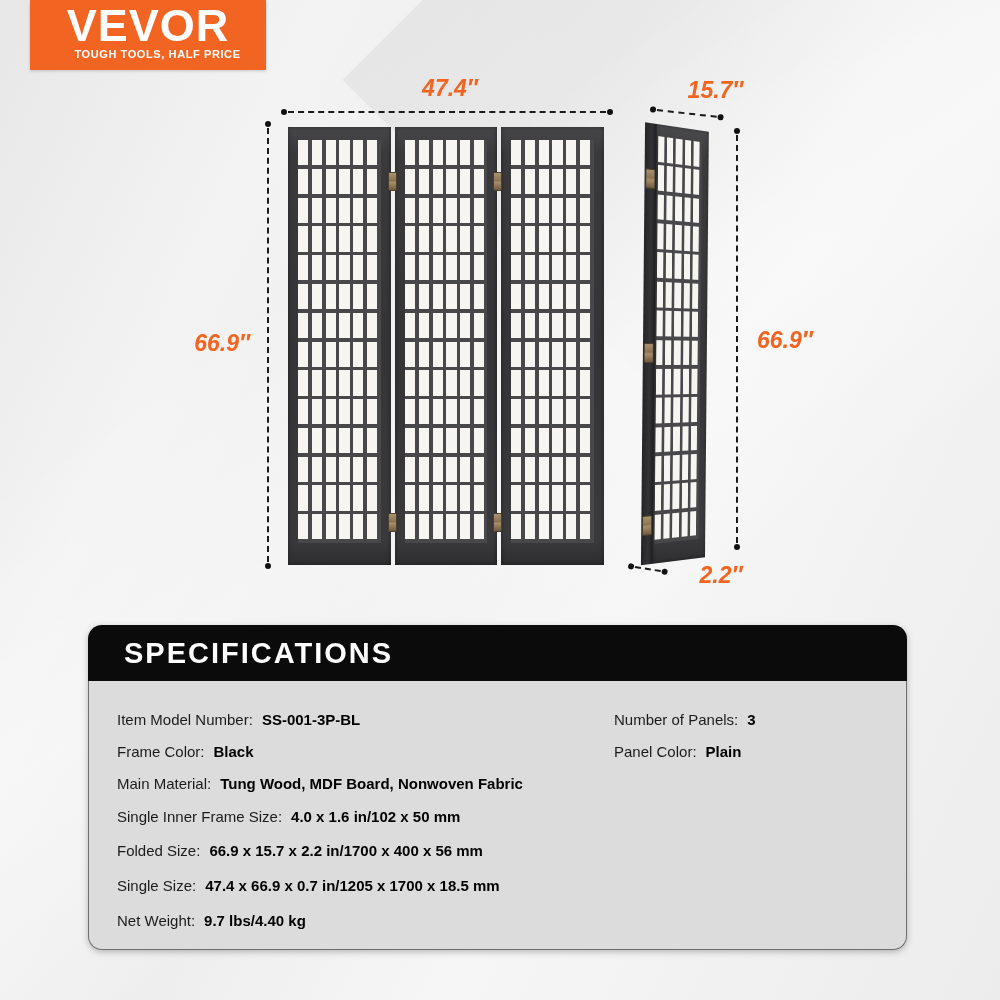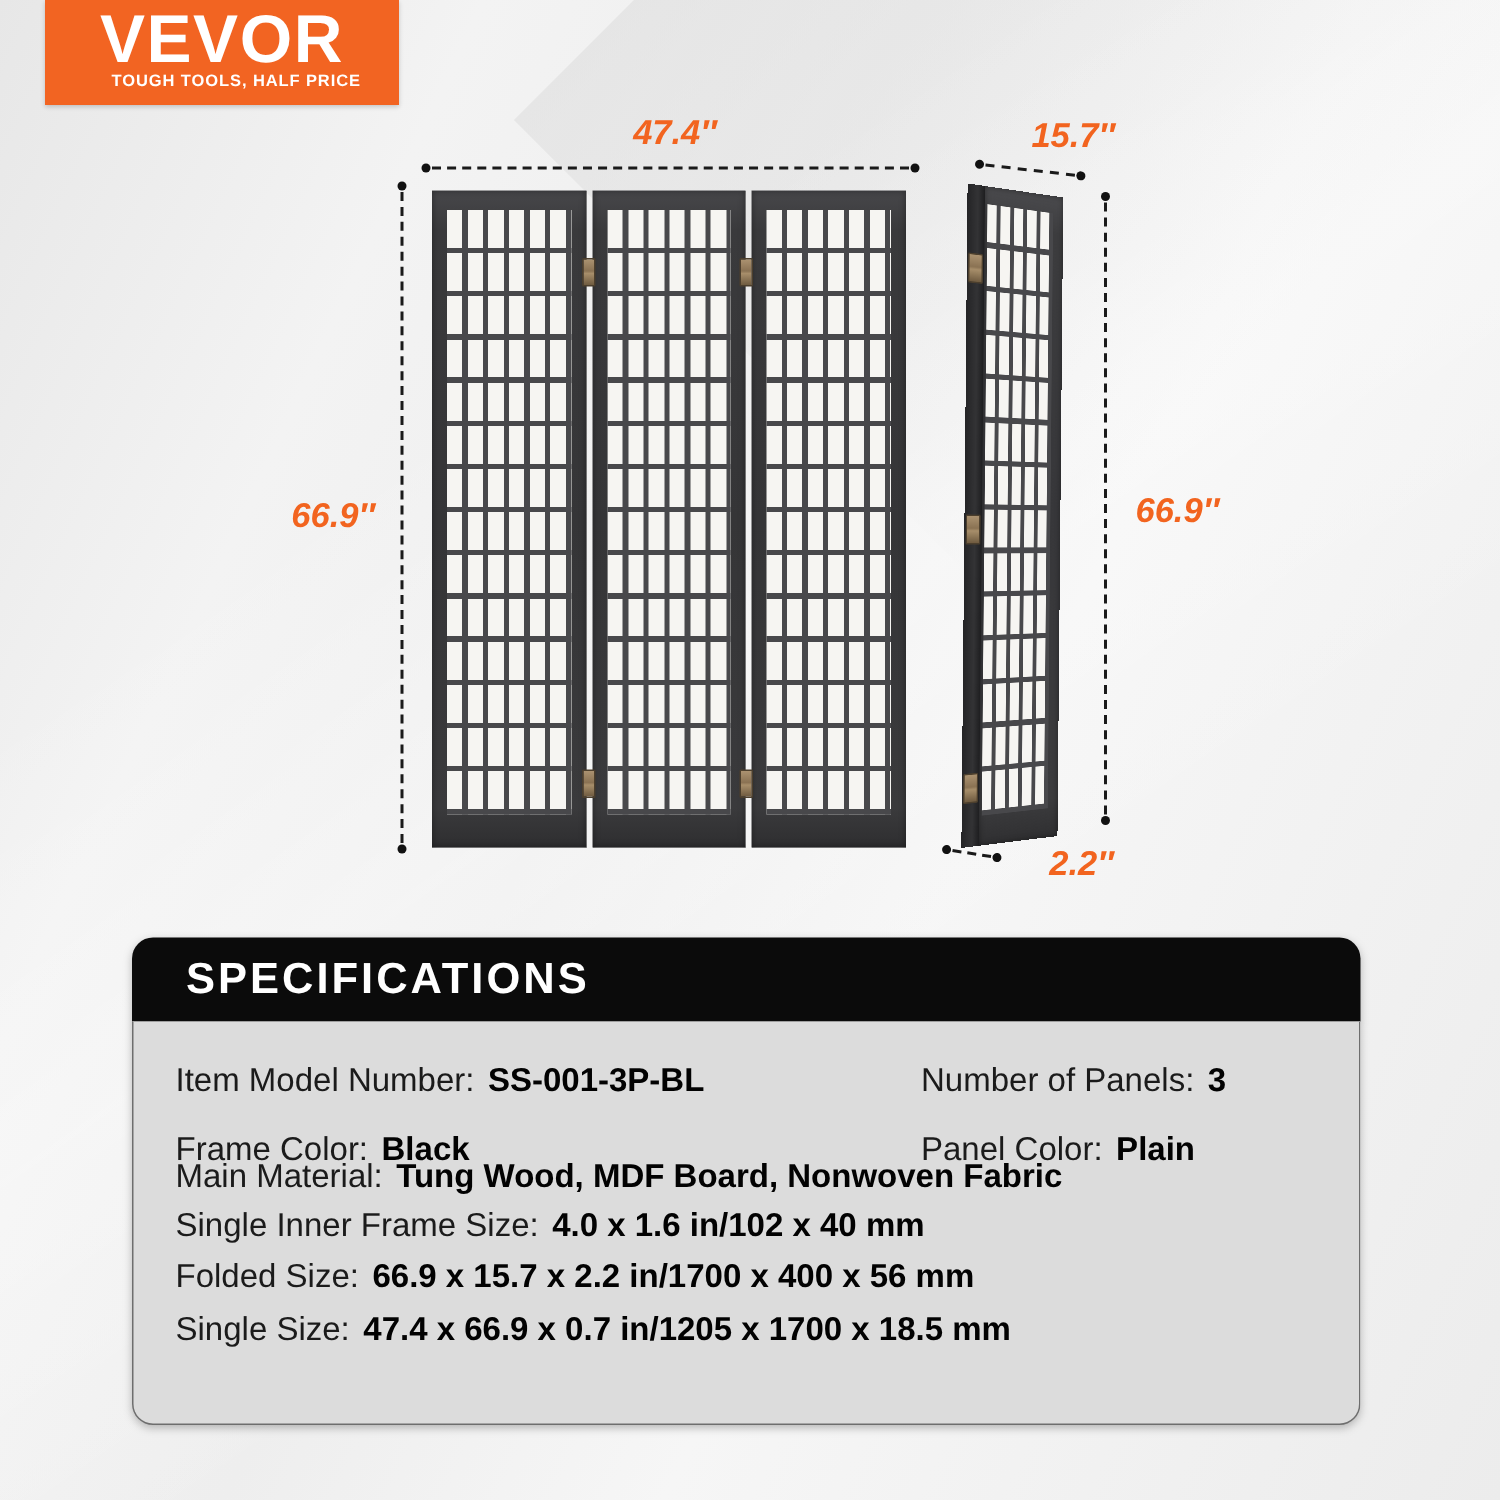--- a/index.html
+++ b/index.html
@@ -107,27 +107,27 @@
   }
   .specs-header {
     height:56px; background:#0B0B0B; border-radius:14px 14px 0 0;
     color:#fff; font-weight:bold; font-size:29px; letter-spacing:2px;
     line-height:57px; padding-left:36px;
   }
   .specs-body {
     position:relative; height:269px; background:#dcdcdc;
     border:1px solid #6e6e6e; border-top:none; border-radius:0 0 14px 14px;
   }
-  .spec-row { position:absolute; left:0; width:100%; height:26px; font-size:22px; line-height:26px; color:#1b1b1b; white-space:nowrap; }
+  .spec-row { position:absolute; left:0; width:100%; height:26px; font-size:15px; line-height:26px; color:#1b1b1b; white-space:nowrap; }
   .spec-pair { position:absolute; }
   .spec-pair.pl { left:28px; }
   .spec-pair.pr { left:525px; }
   .spec-label { color:#1b1b1b; }
   .spec-value { font-weight:bold; color:#020202; margin-left:9px; }
-  .row-1 { top:26px; } .row-2 { top:72px; } .row-3 { top:90px; }
+  .row-1 { top:26px; } .row-2 { top:58px; } .row-3 { top:90px; }
   .row-4 { top:123px; } .row-5 { top:157px; } .row-6 { top:192px; } .row-7 { top:227px; }
 </style>
 </head>
 <body>
 
 <div class="stage">
   <div class="swoosh-tr"></div>
   <div class="swoosh-mid"></div>
 
   <div class="logo">
@@ -199,32 +199,37 @@
       </div>
 
       <div class="spec-row row-3">
         <span class="spec-pair pl">
           <span class="spec-label">Main Material:</span><span class="spec-value">Tung Wood, MDF Board, Nonwoven Fabric</span>
         </span>
       </div>
 
       <div class="spec-row row-4">
         <span class="spec-pair pl">
-          <span class="spec-label">Single Inner Frame Size:</span><span class="spec-value">4.0 x 1.6 in/102 x 40 mm</span>
+          <span class="spec-label">Single Inner Frame Size:</span><span class="spec-value">4.0 x 1.6 in/102 x 50 mm</span>
         </span>
       </div>
 
       <div class="spec-row row-5">
         <span class="spec-pair pl">
           <span class="spec-label">Folded Size:</span><span class="spec-value">66.9 x 15.7 x 2.2 in/1700 x 400 x 56 mm</span>
         </span>
       </div>
 
       <div class="spec-row row-6">
         <span class="spec-pair pl">
           <span class="spec-label">Single Size:</span><span class="spec-value">47.4 x 66.9 x 0.7 in/1205 x 1700 x 18.5 mm</span>
         </span>
       </div>
 
+      <div class="spec-row row-7">
+        <span class="spec-pair pl">
+          <span class="spec-label">Net Weight:</span><span class="spec-value">9.7 lbs/4.40 kg</span>
+        </span>
+      </div>
 
     </div>
   </div>
 </div>
 
 </body></html>

